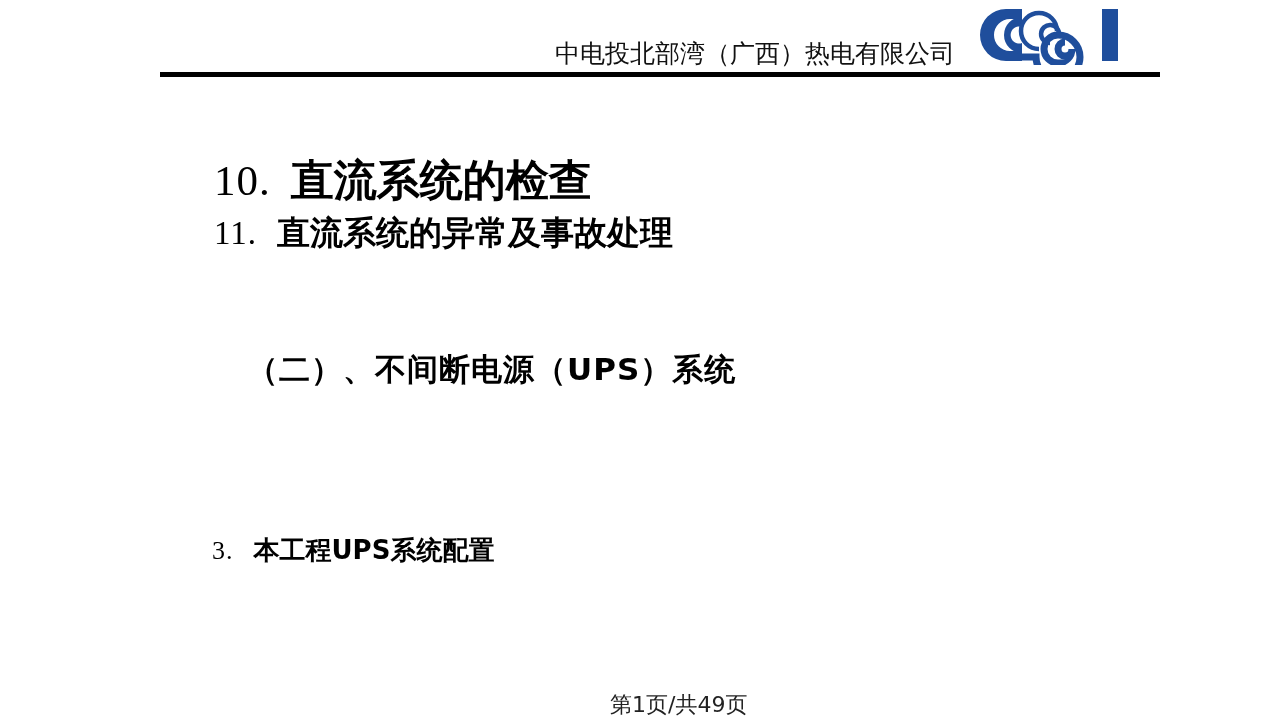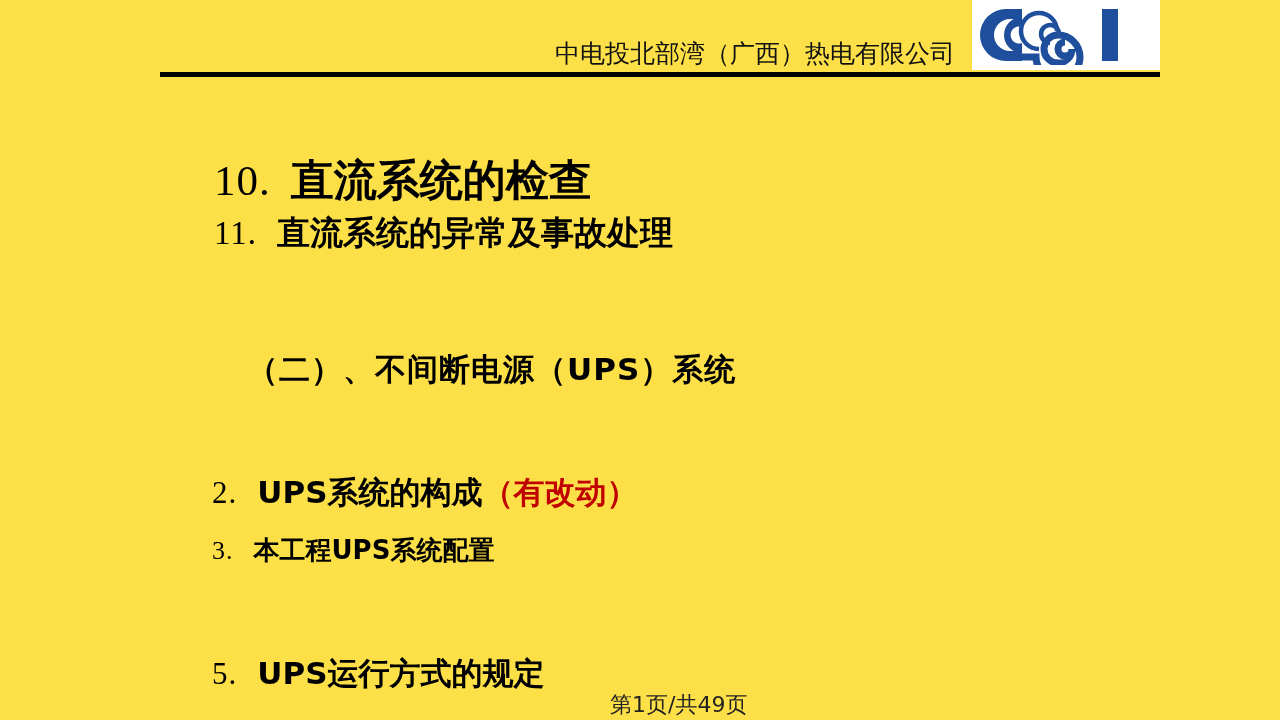--- a/index.html
+++ b/index.html
@@ -14,21 +14,21 @@
     font-family: "Liberation Sans", "DejaVu Sans", sans-serif;
     overflow: hidden;
     position: relative;
   }
 
   .slide {
     position: absolute;
     left: 0; top: 0;
     width: 1280px;
     height: 720px;
-    background: #fde047;
+    background: #ffffff;
     overflow: hidden;
     text-decoration: underline;
   }
 
   
   .header {
     position: absolute;
     left: 0; top: 0;
     width: 1280px;
     height: 80px;
@@ -177,30 +177,24 @@
       <span class="num">10.</span><span class="gap-m"></span><span class="cjk">直流系统的检查</span>
     </div>
 
     <div class="line l-item11">
       <span class="num">11.</span><span class="gap-m"></span><span class="cjk">直流系统的异常及事故处理</span>
     </div>
 
     <div class="line l-section cjk">（二）、不间断电源（UPS）系统</div>
 
 
-    <div class="line l-u2">
-      <span class="num">2.</span><span class="gap-m"></span><span class="cjk">UPS系统的构成</span><span class="cjk red">（有改动）</span>
-    </div>
 
     <div class="line l-u3">
       <span class="num">3.</span><span class="gap-m"></span><span class="cjk">本工程UPS系统配置</span>
     </div>
 
 
-    <div class="line l-u5">
-      <span class="num">5.</span><span class="gap-m"></span><span class="cjk">UPS运行方式的规定</span>
-    </div>
 
   </div>
 
   <div class="footer-page">第1页/共49页</div>
 
 </div>
 
 </body></html>

